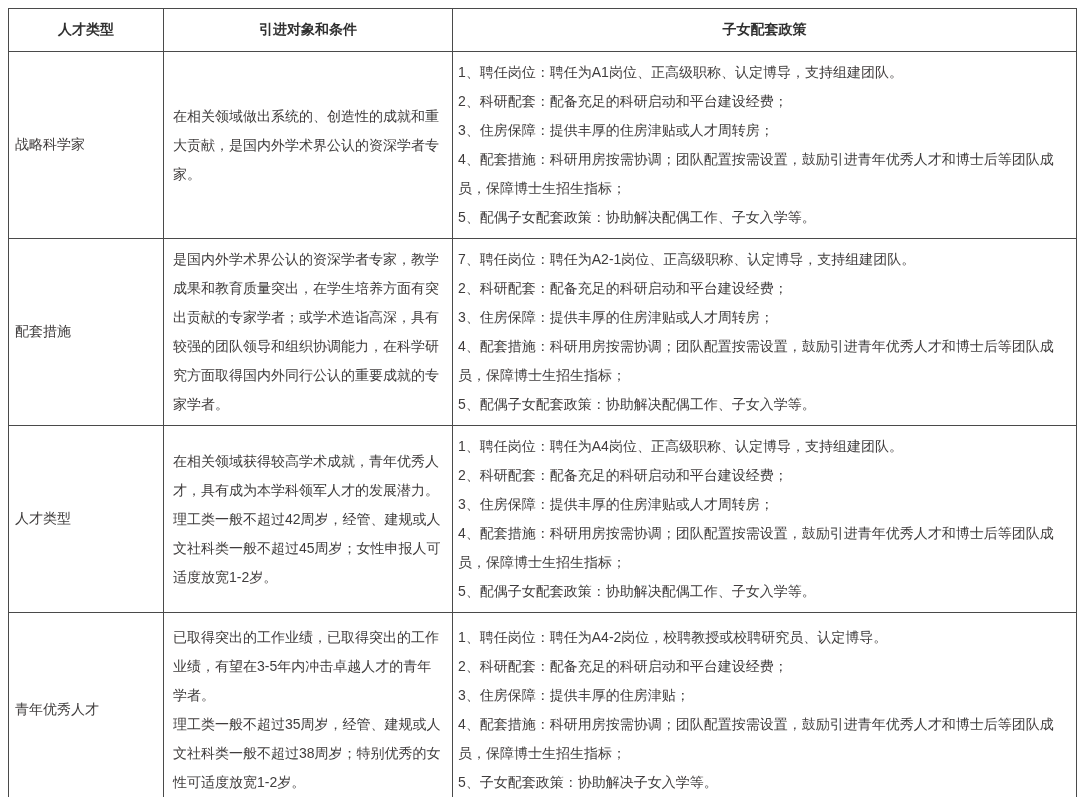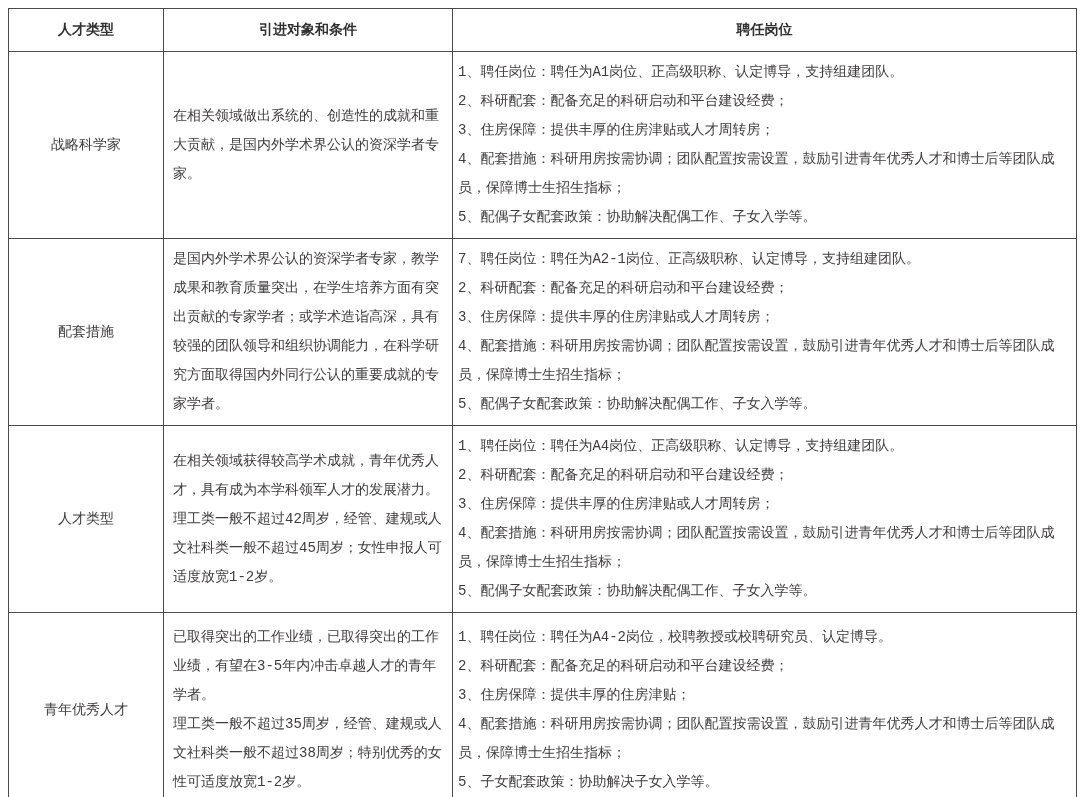--- a/index.html
+++ b/index.html
@@ -31,53 +31,52 @@
     background:var(--bg);
   }
   .talent-table th{
     height:42px;
     font-weight:bold;
     color:var(--header-text);
     text-align:center;
     padding:0 4px;
   }
   td.col-type{
-    text-align:center;
+    text-align:left;
     color:var(--text);
     padding:4px 6px;
     font-family:Liberation Mono, monospace;
   }
   td.col-cond{padding:6px 9px;}
   td.col-benefit{padding:6px 8px 6px 5px;}
   td p{
     margin:0;
     line-height:29px;
     color:var(--text);
-    font-family:Liberation Mono, monospace;
   }
   tbody tr:nth-child(1){height:183px;}
   tbody tr:nth-child(2){height:184px;}
   tbody tr:nth-child(3){height:176px;}
   tbody tr:nth-child(4){height:195px;}
 </style>
 </head>
 <body>
 
 <div class="page">
   <table class="talent-table">
     <colgroup>
       <col class="c1">
         <col class="c2">
         <col class="c3">
     </colgroup>
     <thead>
       <tr>
         <th>人才类型</th>
         <th>引进对象和条件</th>
-        <th>聘任岗位</th>
+        <th>子女配套政策</th>
       </tr>
     </thead>
     <tbody>
         <tr>
           <td class="col-type">战略科学家</td>
           <td class="col-cond">
             <p>在相关领域做出系统的、创造性的成就和重大贡献，是国内外学术界公认的资深学者专家。</p>
           </td>
           <td class="col-benefit">
             <p>1、聘任岗位：聘任为A1岗位、正高级职称、认定博导，支持组建团队。</p>

